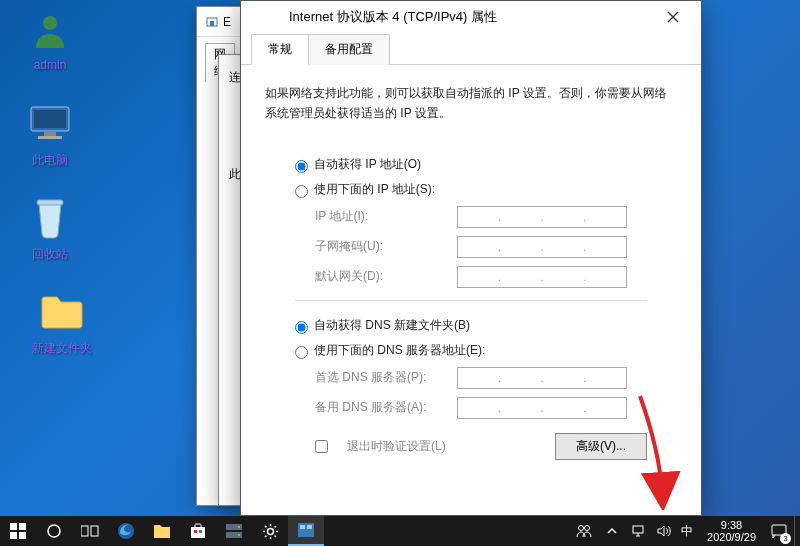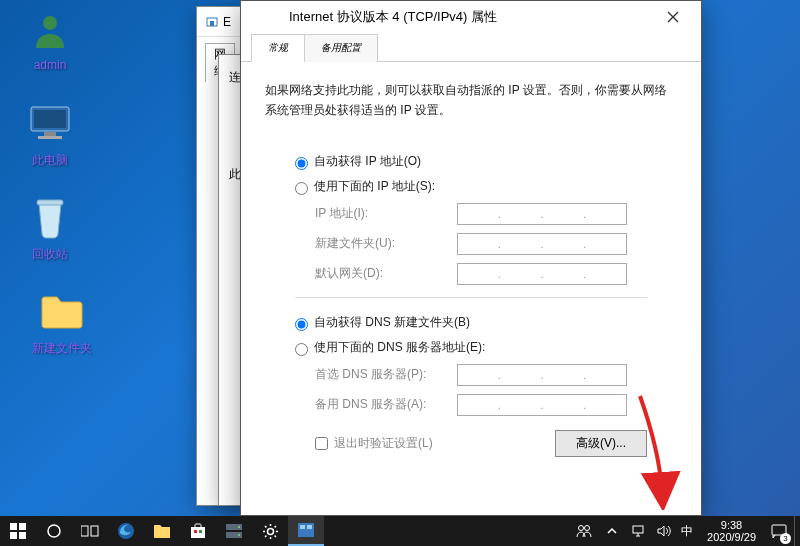--- a/index.html
+++ b/index.html
@@ -16,37 +16,37 @@
 .bgwin .titlebar { height: 30px; background: #fff; border-bottom: 1px solid #ddd; display: flex; align-items: center; padding: 0 8px; font-size: 12px; }
 .bgwin .tabstrip { padding: 6px 8px 0; font-size: 12px; }
 .bgwin .tabstrip span { display: inline-block; border: 1px solid #aaa; border-bottom: none; padding: 2px 8px; background: #fff; }
 .bgwin .body { padding: 10px; font-size: 12px; }
 
 
 .dlg { position: absolute; left: 240px; top: 0; width: 462px; height: 516px; background: #fff; border: 1px solid #555; box-shadow: 0 6px 24px rgba(0,0,0,.4); }
 .dlg .tbar { height: 32px; display: flex; align-items: center; padding: 0 8px; font-size: 13px; background: #fff; }
 .dlg .tbar .ttl { flex: 1; margin-left: 40px; }
 .dlg .tbar .close { width: 40px; height: 28px; display: flex; align-items: center; justify-content: center; cursor: pointer; font-size: 14px; }
-.dlg .tabrow { display: flex; padding: 0 10px; border-bottom: 1px solid #ccc; font-size: 10px; font-style: italic; }
+.dlg .tabrow { display: flex; padding: 0 10px; border-bottom: 1px solid #ccc; font-size: 12px; }
 .dlg .tabrow .tab { padding: 6px 16px; border: 1px solid #ccc; border-bottom: none; margin-right: -1px; cursor: pointer; background: #f7f7f7; position: relative; top: 1px; }
 .dlg .tabrow .tab.active { background: #fff; border-bottom: 1px solid #fff; }
 .dlg .pane { padding: 18px 24px 10px; font-size: 12px; color: #222; }
 .intro { line-height: 1.7; margin-bottom: 28px; }
 .radio-row { display: flex; align-items: flex-end; gap: 6px; padding: 4px 30px; cursor: pointer; }
 .radio-row input { margin: 0; }
 .field-row { display: flex; align-items: center; padding: 4px 50px 4px 50px; color: #888; }
 .field-row .flabel { flex: 1; }
 .field-row .ipbox { width: 170px; height: 22px; border: 1px solid #aaa; background: #fff; display: flex; align-items: center; justify-content: space-around; color: #999; font-size: 11px; }
 .field-row .ipbox span { flex: 1; text-align: center; }
 .field-row .ipbox .dot { flex: 0 0 auto; }
 
 .sep { height: 1px; background: #ddd; margin: 8px 30px 12px; }
 
 .bottom-row { display: flex; align-items: center; padding: 10px 30px 0 50px; }
-.bottom-row .chk { display: flex; align-items: center; gap: 6px; color: #888; flex: 1; }
+.bottom-row .chk { display: flex; align-items: center; gap: 19px; color: #888; flex: 1; }
 .bottom-row .btn { border: 1px solid #888; background: #e6e6e6; padding: 4px 20px; font-size: 12px; cursor: pointer; }
 
 
 .arrow { position: absolute; pointer-events: none; }
 
 
 .taskbar { position: absolute; bottom: 0; left: 0; width: 100%; height: 30px; background: #1a1a1a; display: flex; align-items: center; color: #fff; font-size: 11px; }
 .taskbar .tb-item { width: 36px; height: 30px; display: flex; align-items: center; justify-content: center; cursor: pointer; }
 .taskbar .spacer { flex: 1; }
 .taskbar .tray { display: flex; align-items: center; gap: 8px; padding: 0 6px; }
@@ -146,21 +146,21 @@
           <span></span>
           <span class="dot">.</span>
           <span></span>
           <span class="dot">.</span>
           <span></span>
           <span class="dot">.</span>
           <span></span>
         </div>
     </div>
     <div class="field-row">
-      <span class="flabel">新建文件夹(U):</span>
+      <span class="flabel">子网掩码(U):</span>
       <div class="ipbox">
           <span></span>
           <span class="dot">.</span>
           <span></span>
           <span class="dot">.</span>
           <span></span>
           <span class="dot">.</span>
           <span></span>
         </div>
     </div>

